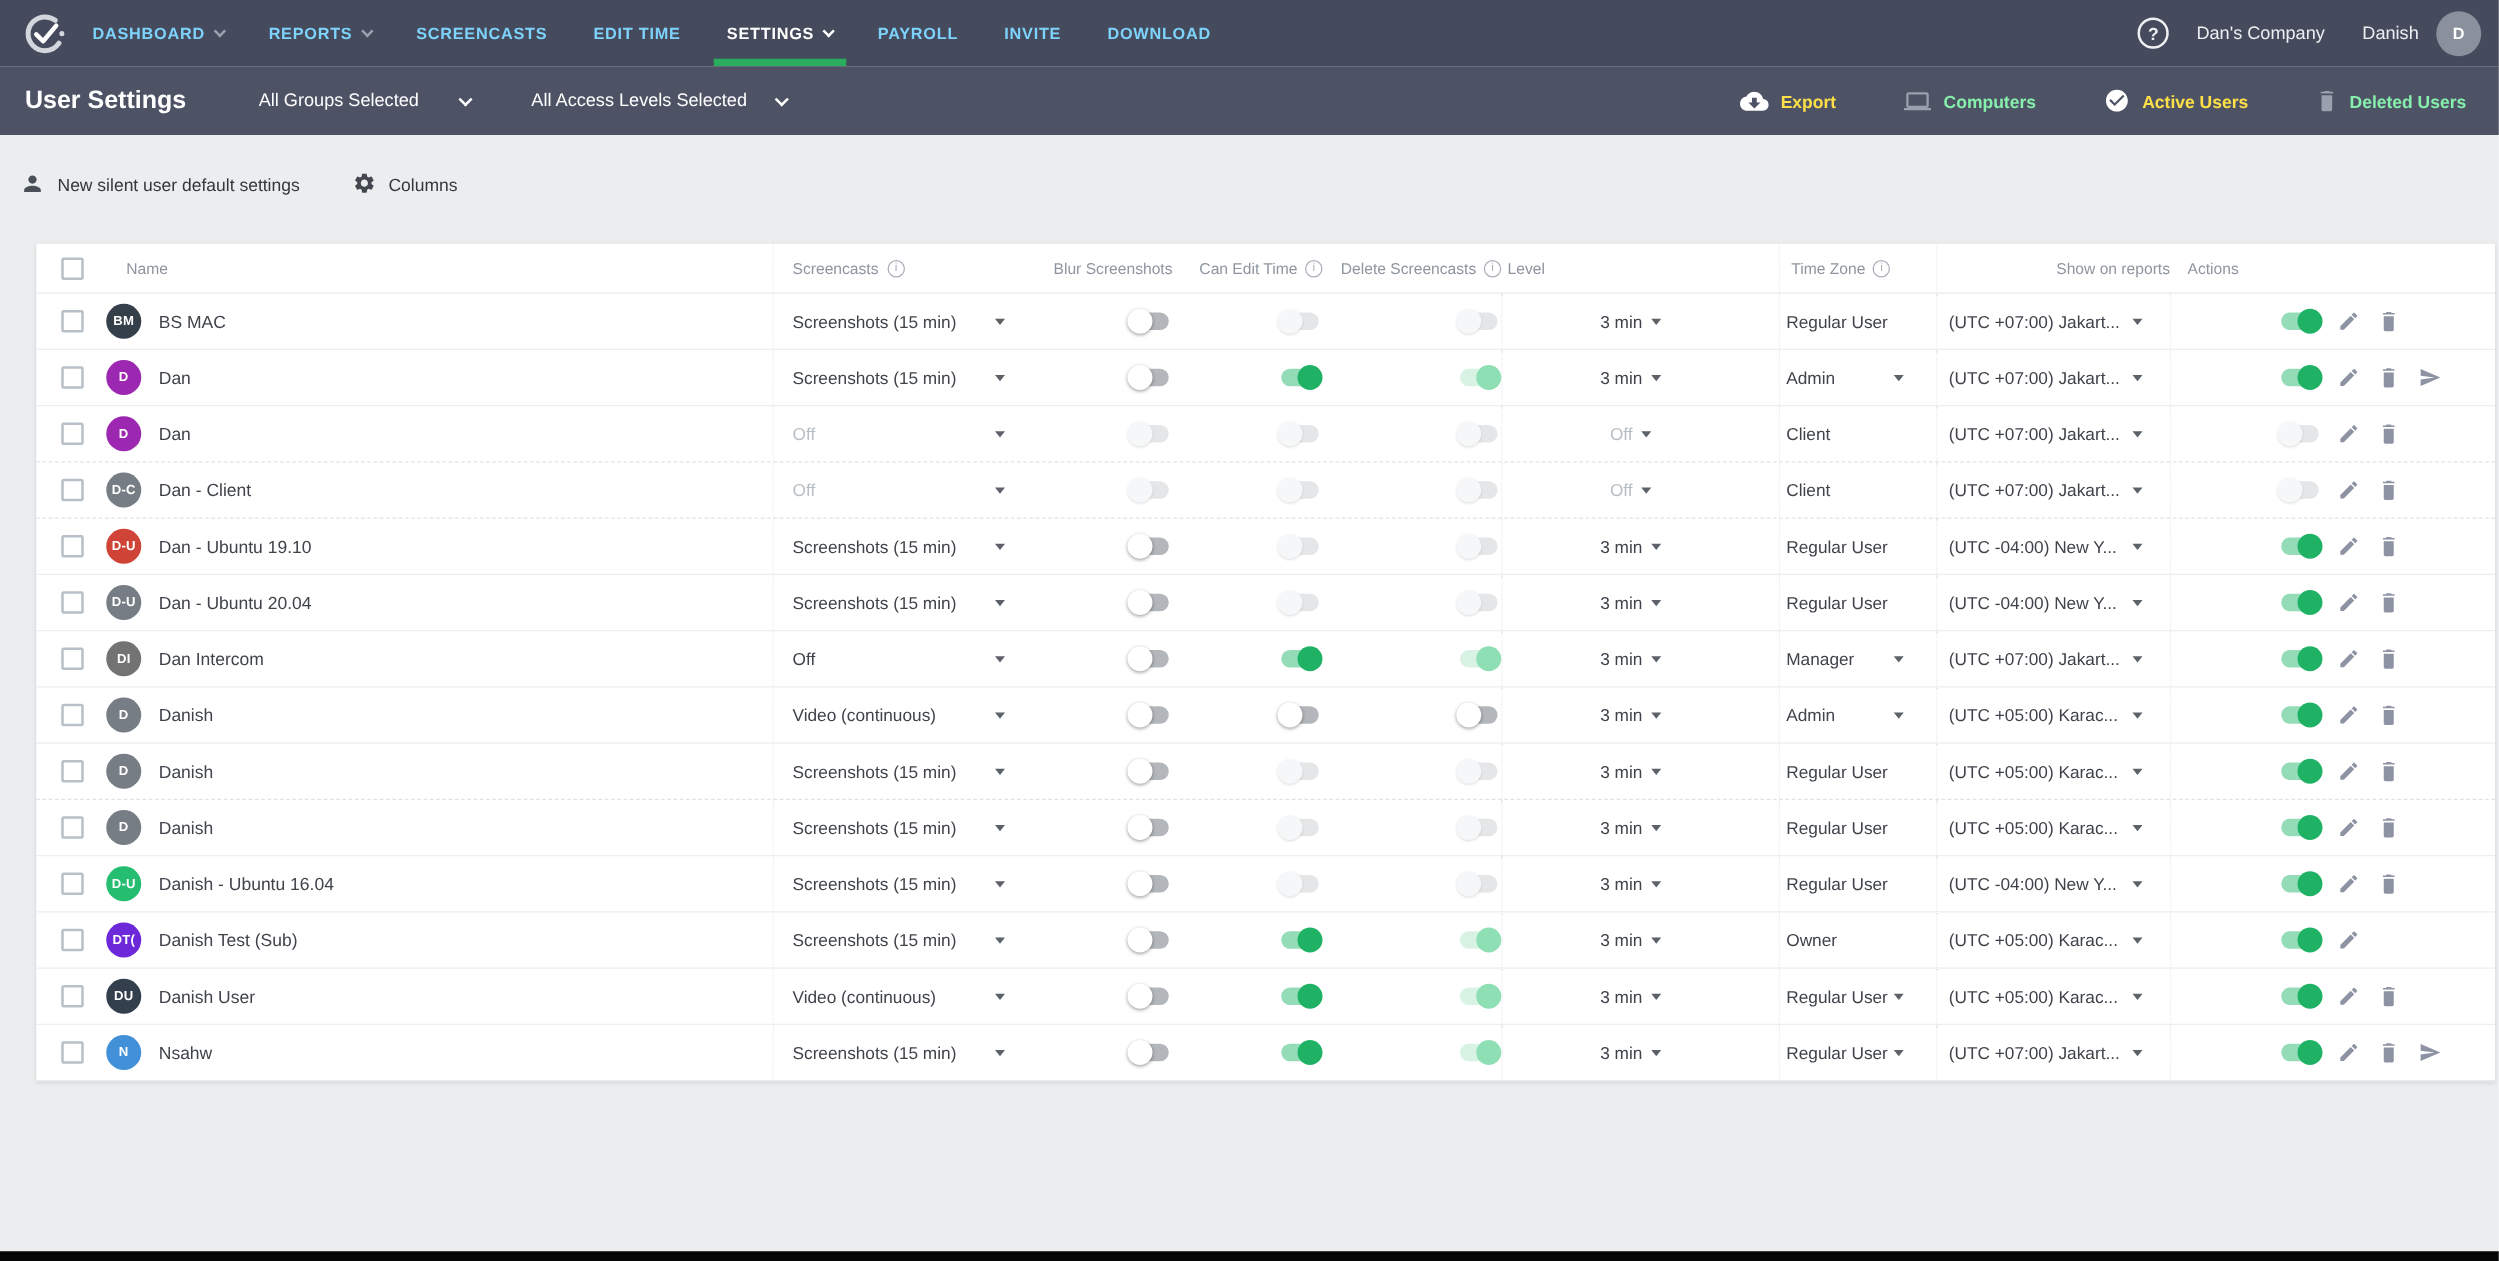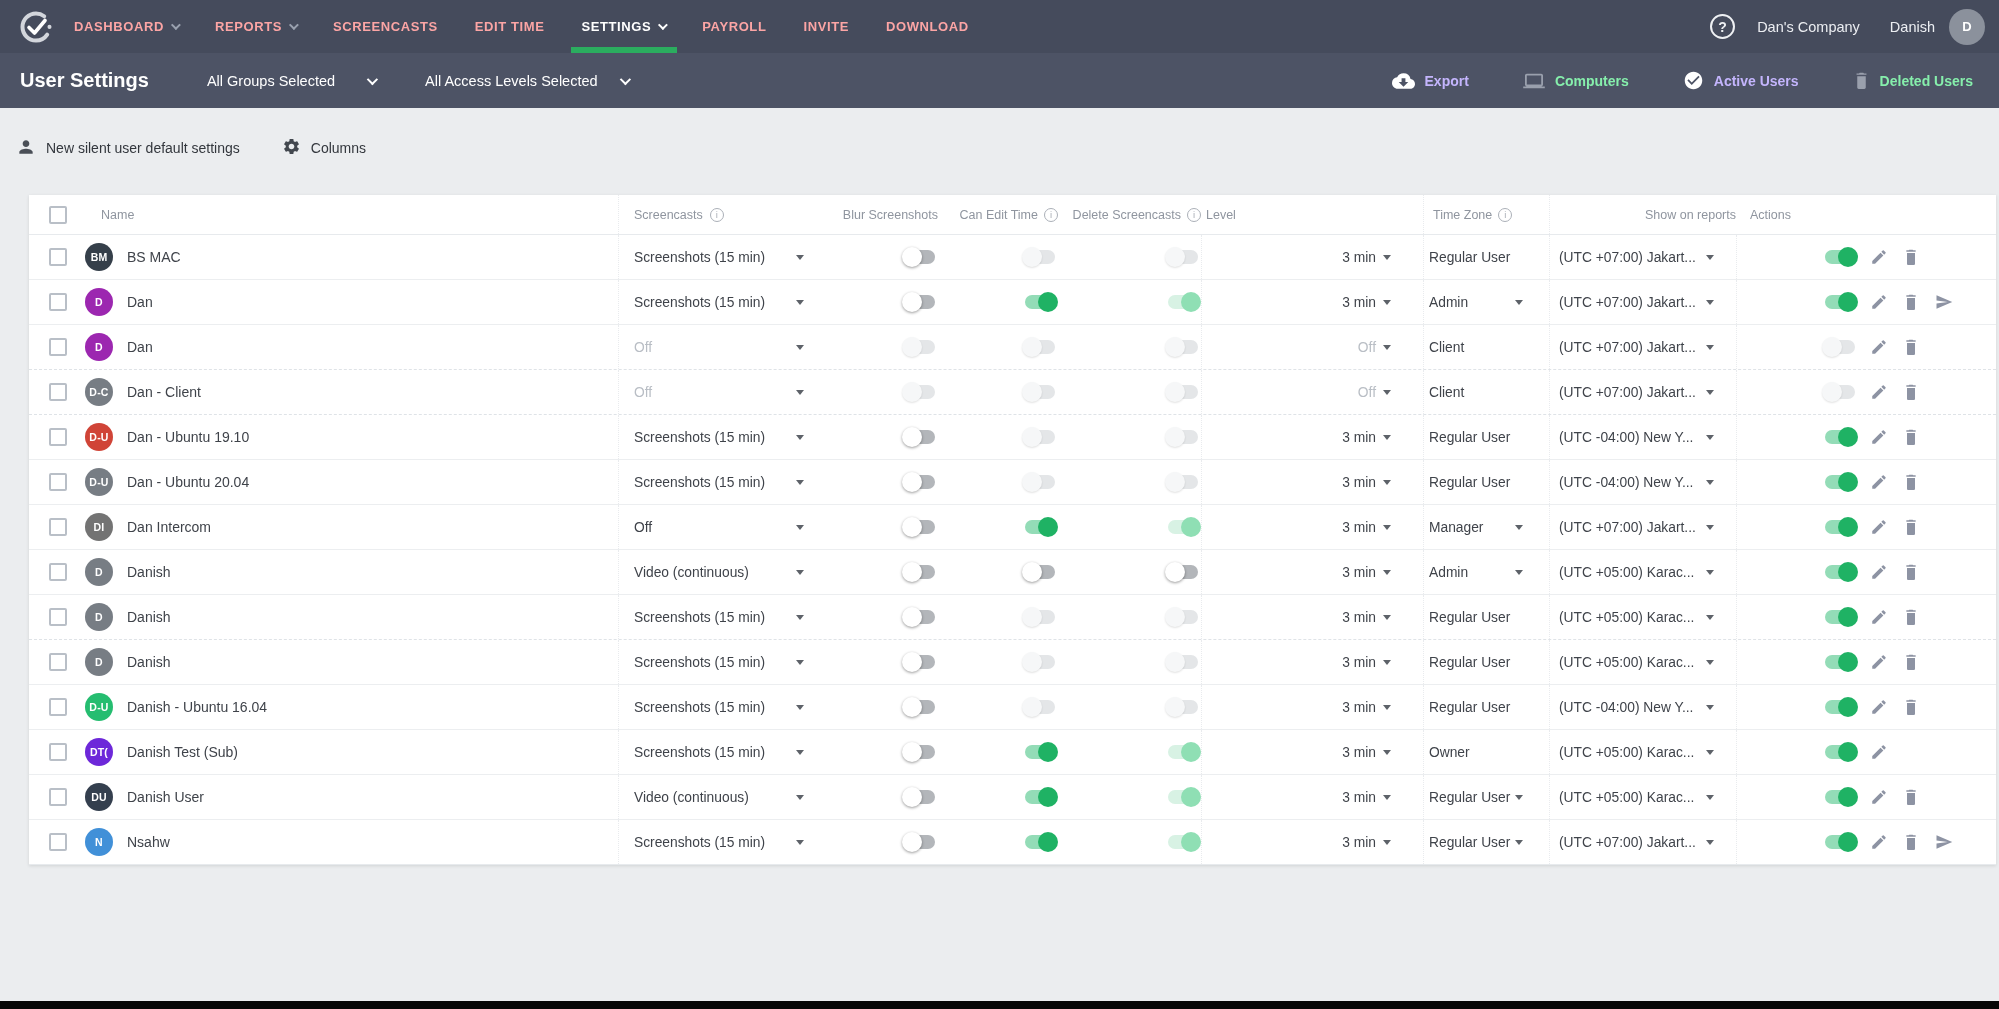--- a/index.html
+++ b/index.html
@@ -3,21 +3,21 @@
 <meta charset="utf-8">
 <style>
   *{box-sizing:border-box;margin:0;padding:0}
   html,body{width:1999px;height:1009px}
   body{position:relative;overflow:hidden;background:#ebedef;font-family:"Liberation Sans",sans-serif;-webkit-font-smoothing:antialiased}
 
   
   .topnav{position:absolute;top:0;left:0;right:0;height:53px;background:#454b5c;display:flex;align-items:center}
   .logo{margin:0 20px 0 18px;display:flex;align-items:center}
   .nav-items{display:flex;align-items:center;height:100%}
-  .nav-item{position:relative;height:100%;display:flex;align-items:center;gap:7px;margin-right:37px;color:#fca5a5;font-size:13px;font-weight:700;letter-spacing:.6px;cursor:pointer;white-space:nowrap}
+  .nav-item{position:relative;height:100%;display:flex;align-items:center;gap:7px;margin-right:37px;color:#7dd3fc;font-size:13px;font-weight:700;letter-spacing:.6px;cursor:pointer;white-space:nowrap}
   .nav-item.active{color:#fff}
   .nav-item.active::after{content:"";position:absolute;left:-10px;right:-12px;bottom:0;height:6px;background:#2bad5f}
   .chev-sm{width:7px;height:7px;border-right:2px solid #9aa1af;border-bottom:2px solid #9aa1af;transform:rotate(45deg) translateY(-2px)}
   .nav-item.active .chev-sm{border-color:#fff}
   .nav-right{margin-left:auto;display:flex;align-items:center;margin-right:14px}
   .help{width:25px;height:25px;border:2px solid #eef0f3;border-radius:50%;color:#eef0f3;font-size:14px;font-weight:700;display:flex;align-items:center;justify-content:center}
   .help::after{content:"?"}
   .nav-company{color:#eceef2;font-size:14.5px;margin:0 30px 0 22px}
   .nav-user{color:#eceef2;font-size:14.5px;margin-right:14px}
   .nav-avatar{width:36px;height:36px;border-radius:50%;background:#8b919c;color:#fff;font-size:13px;font-weight:700;display:flex;align-items:center;justify-content:center}
@@ -25,21 +25,21 @@
   
   .subheader{position:absolute;top:53px;left:0;right:0;height:55px;background:#4d5365;display:flex;align-items:center}
   .page-title{color:#fff;font-size:20px;font-weight:700;margin-left:20px}
   .filters{display:flex;align-items:center;margin-left:58px;gap:50px}
   .filter{display:flex;align-items:center;color:#fff;font-size:14.5px;cursor:pointer}
   .filter .chev-w{margin-left:32px}
   .filter:nth-child(2) .chev-w{margin-left:22px}
   .chev-w{width:8px;height:8px;border-right:2.2px solid #fff;border-bottom:2.2px solid #fff;transform:rotate(45deg) translateY(-2px)}
   .sub-actions{margin-left:auto;display:flex;align-items:center;gap:54px;margin-right:26px}
   .sub-action{display:flex;align-items:center;gap:10px;font-size:14px;font-weight:700;cursor:pointer}
-  .sub-action.on{color:#c4b5fd}
+  .sub-action.on{color:#fde047}
   .sub-action.off{color:#86efac}
   .sub-action svg{display:block}
 
   
   .toolbar{position:absolute;top:125px;left:16px;right:16px;height:46px;display:flex;align-items:center;justify-content:space-between}
   .searchbox{width:262px;height:45px;background:#fff;border:1px solid #dadde1;border-radius:23px;display:flex;align-items:center;padding-left:15px;box-shadow:0 1px 2px rgba(0,0,0,.05)}
   .searchbox input{border:none;outline:none;flex:1;font-size:13.5px;color:#3e434a;font-family:"Liberation Sans",sans-serif;margin-left:10px;background:transparent}
   .searchbox input::placeholder{color:#9aa0a8}
   .toolbar-right{display:flex;align-items:center;gap:42px}
   .tool-btn{display:flex;align-items:center;gap:10px;font-size:14px;font-weight:500;color:#33373d;cursor:pointer}
@@ -52,21 +52,21 @@
   .trow{height:45px;border-bottom:1px solid #eceef0}
   .trow.dashed{border-bottom:1px dashed #dfe3e7}
   .trow:last-child{border-bottom:1px solid #e7eaed}
   .cell{display:flex;align-items:center;height:100%}
   .c-check{padding-left:20px}
   .c-name{padding-left:12px;gap:14px}
   .thead .c-name{padding-left:28px}
   .c-sc{padding-left:15px;padding-right:14px;justify-content:space-between;border-left:1px dotted #e9ebee}
   .thead .c-sc{justify-content:flex-start;gap:7px}
   .c-blur,.c-edit,.c-del,.c-show{justify-content:flex-end;gap:6px}
-  .c-inactive{padding-left:16px;padding-right:32px;justify-content:flex-end;border-left:1px dotted #e9ebee;gap:7px}
+  .c-inactive{padding-left:16px;padding-right:32px;justify-content:center;border-left:1px dotted #e9ebee;gap:7px}
   .thead .c-inactive{justify-content:flex-start}
   .c-level{padding-left:5px;padding-right:26px;justify-content:space-between;border-left:1px dotted #e9ebee}
   .thead .c-level{border-left:none;justify-content:flex-start}
   .c-tz{padding-left:9px;padding-right:22px;justify-content:space-between;border-left:1px dotted #e9ebee;gap:6px}
   .thead .c-tz{justify-content:flex-start}
   .c-show{border-left:1px dotted #e9ebee}
   .c-actions{padding-left:12px;gap:15px}
   .thead .c-actions{padding-left:14px}
 
   .cb{width:18px;height:18px;border:2px solid #b9bfc7;border-radius:2px;background:#fff;cursor:pointer;flex:none}

